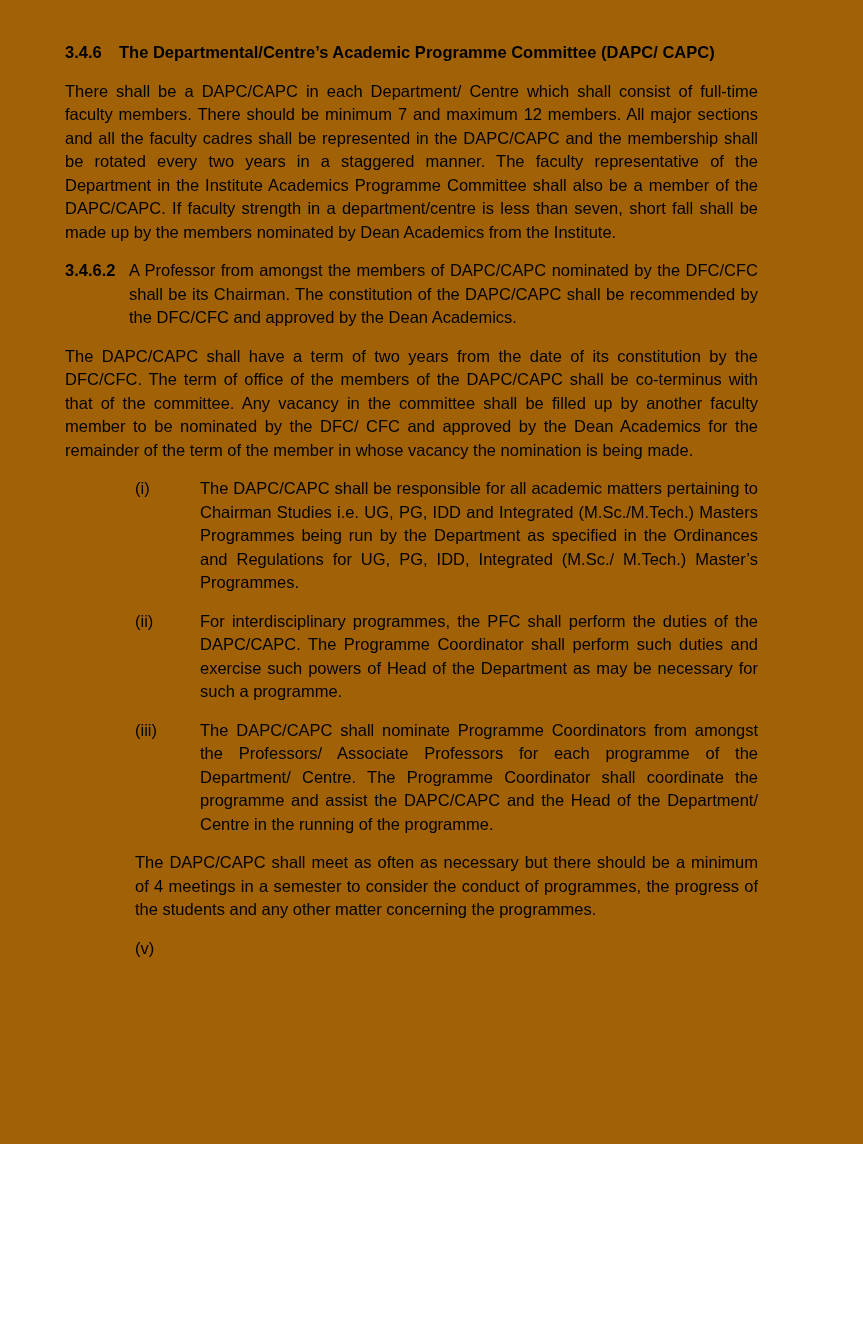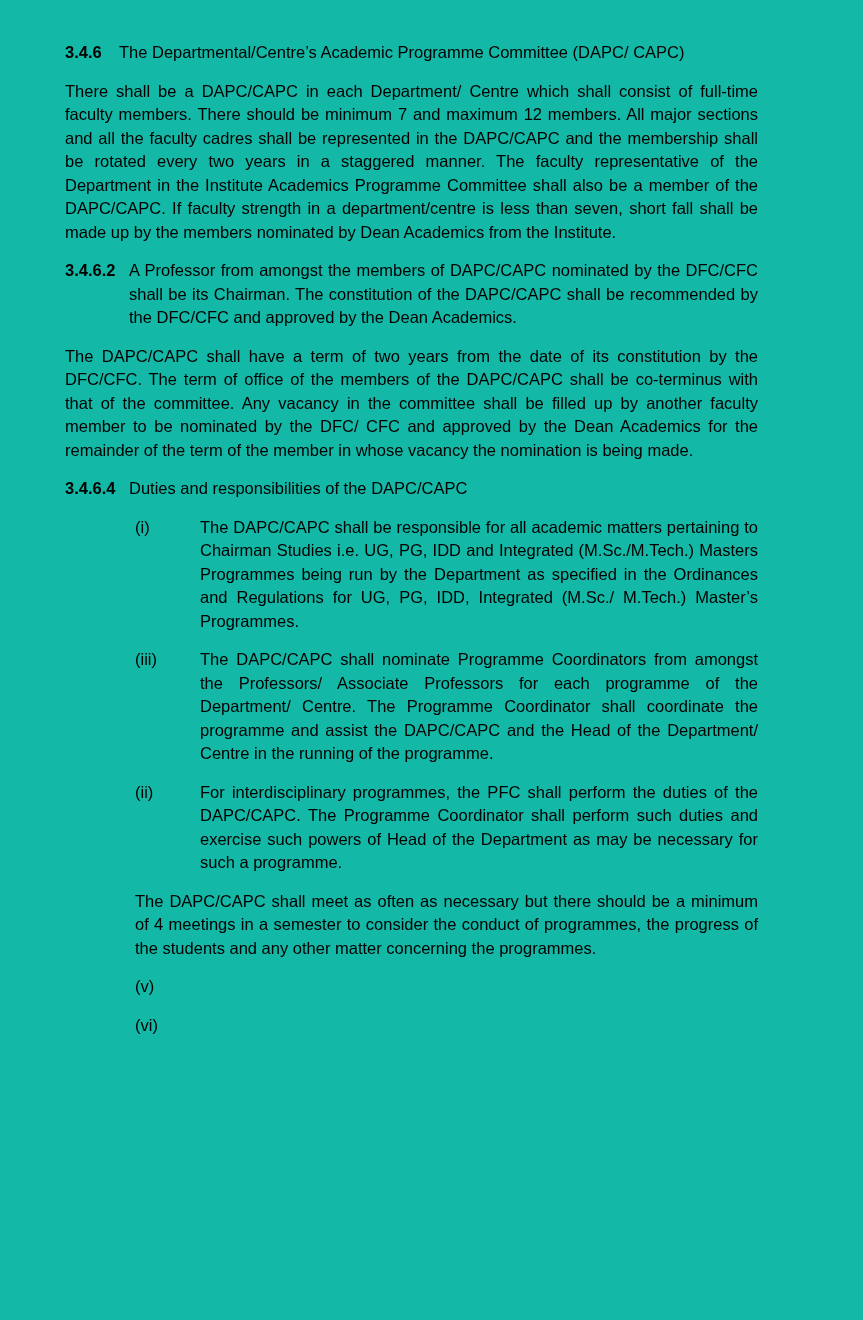--- a/index.html
+++ b/index.html
@@ -3,24 +3,24 @@
 <meta charset="utf-8">
 <style>
   html, body {
     margin: 0;
     padding: 0;
     background: #ffffff;
   }
   .page {
     position: relative;
     width: 863px;
-    height: 1320px;
+    height: 1144px;
     box-sizing: border-box;
     padding: 41px 105px 0 65px;
-    background: #14b8a6;
+    background: #a16207;
     color: #000000;
     font-family: "Liberation Sans", sans-serif;
     font-size: 16.5px;
     line-height: 23.5px;
     overflow: hidden;
   }
   .row {
     display: flex;
     margin-bottom: 15px;
   }
@@ -30,21 +30,21 @@
     width: 64px;
   }
   .num.short {
     width: 54px;
   }
   .body {
     flex: 1;
     text-align: justify;
   }
   .bold {
-    font-weight: normal;
+    font-weight: bold;
   }
   .items {
     margin-left: 70px;
   }
   .item {
     display: flex;
     margin-bottom: 15px;
   }
   .item-label {
     flex-shrink: 0;
@@ -71,49 +71,44 @@
 
   <div class="row">
     <div class="num">3.4.6.2</div>
     <div class="body">A Professor from amongst the members of DAPC/CAPC nominated by the DFC/CFC shall be its Chairman. The constitution of the DAPC/CAPC shall be recommended by the DFC/CFC and approved by the Dean Academics.</div>
   </div>
 
   <div class="row">
     <div class="body">The DAPC/CAPC shall have a term of two years from the date of its constitution by the DFC/CFC. The term of office of the members of the DAPC/CAPC shall be co-terminus with that of the committee. Any vacancy in the committee shall be filled up by another faculty member to be nominated by the DFC/ CFC and approved by the Dean Academics for the remainder of the term of the member in whose vacancy the nomination is being made.</div>
   </div>
 
-  <div class="row">
-    <div class="num">3.4.6.4</div>
-    <div class="body bold">Duties and responsibilities of the DAPC/CAPC</div>
-  </div>
 
   <div class="items">
 
     <div class="item">
       <div class="item-label">(i)</div>
       <div class="item-text">The DAPC/CAPC shall be responsible for all academic matters pertaining to Chairman Studies i.e. UG, PG, IDD and Integrated (M.Sc./M.Tech.) Masters Programmes being run by the Department as specified in the Ordinances and Regulations for UG, PG, IDD, Integrated (M.Sc./ M.Tech.) Master’s Programmes.</div>
     </div>
 
     <div class="item">
-      <div class="item-label">(iii)</div>
-      <div class="item-text">The DAPC/CAPC shall nominate Programme Coordinators from amongst the Professors/ Associate Professors for each programme of the Department/ Centre. The Programme Coordinator shall coordinate the programme and assist the DAPC/CAPC and the Head of the Department/ Centre in the running of the programme.</div>
+      <div class="item-label">(ii)</div>
+      <div class="item-text">For interdisciplinary programmes, the PFC shall perform the duties of the DAPC/CAPC. The Programme Coordinator shall perform such duties and exercise such powers of Head of the Department as may be necessary for such a programme.</div>
     </div>
 
     <div class="item">
-      <div class="item-label">(ii)</div>
-      <div class="item-text">For interdisciplinary programmes, the PFC shall perform the duties of the DAPC/CAPC. The Programme Coordinator shall perform such duties and exercise such powers of Head of the Department as may be necessary for such a programme.</div>
+      <div class="item-label">(iii)</div>
+      <div class="item-text">The DAPC/CAPC shall nominate Programme Coordinators from amongst the Professors/ Associate Professors for each programme of the Department/ Centre. The Programme Coordinator shall coordinate the programme and assist the DAPC/CAPC and the Head of the Department/ Centre in the running of the programme.</div>
     </div>
 
     <div class="item">
       <div class="item-text">The DAPC/CAPC shall meet as often as necessary but there should be a minimum of 4 meetings in a semester to consider the conduct of programmes, the progress of the students and any other matter concerning the programmes.</div>
     </div>
 
     <div class="item">
       <div class="item-label">(v)</div>
     </div>
 
     <div class="item">
-      <div class="item-label">(vi)</div>
     </div>
 
   </div>
 
 </div>
 
 </body></html>

